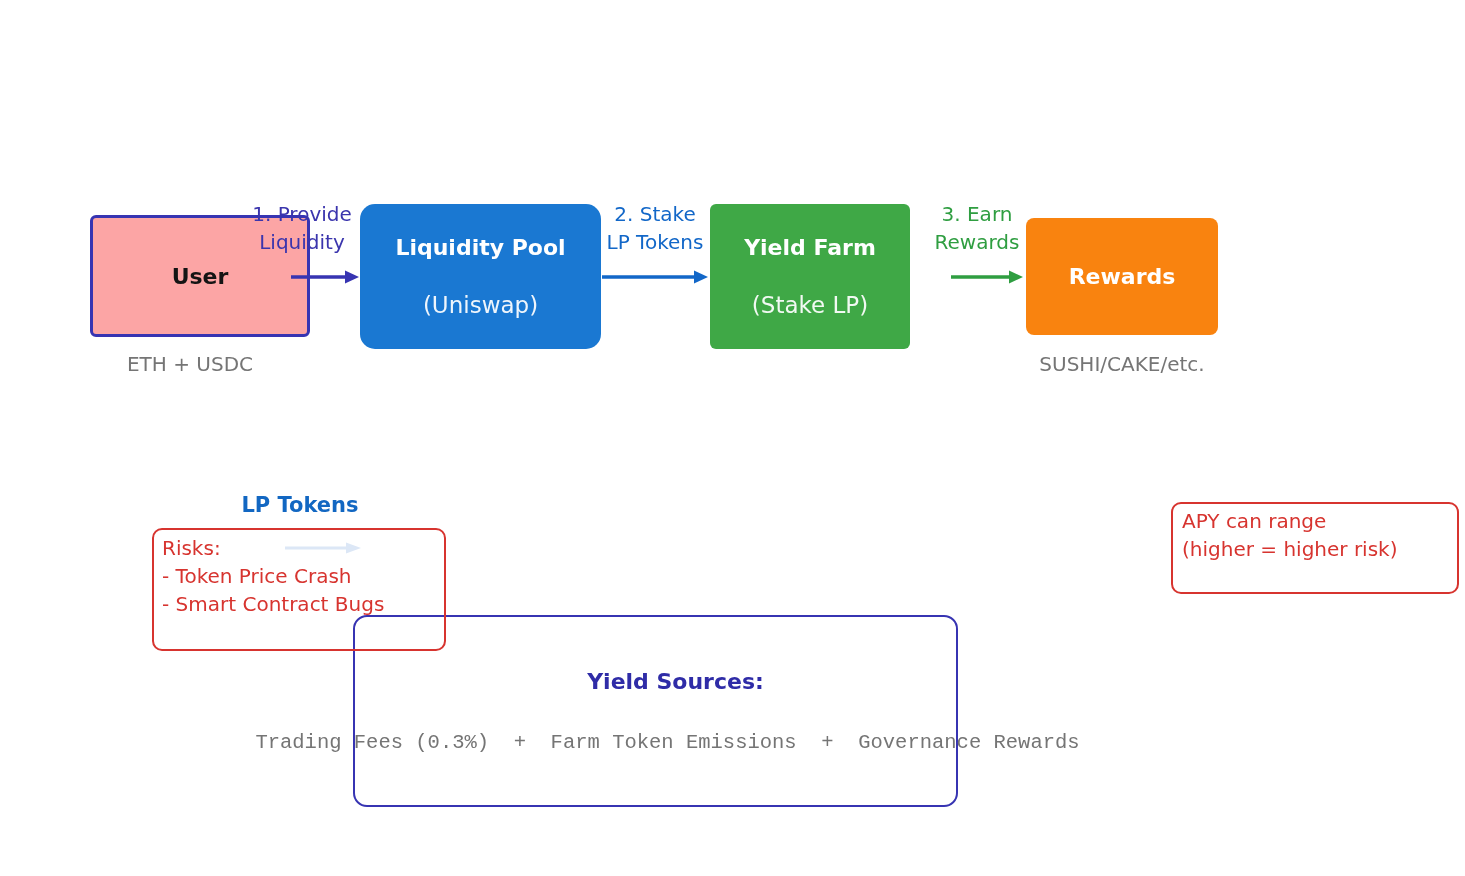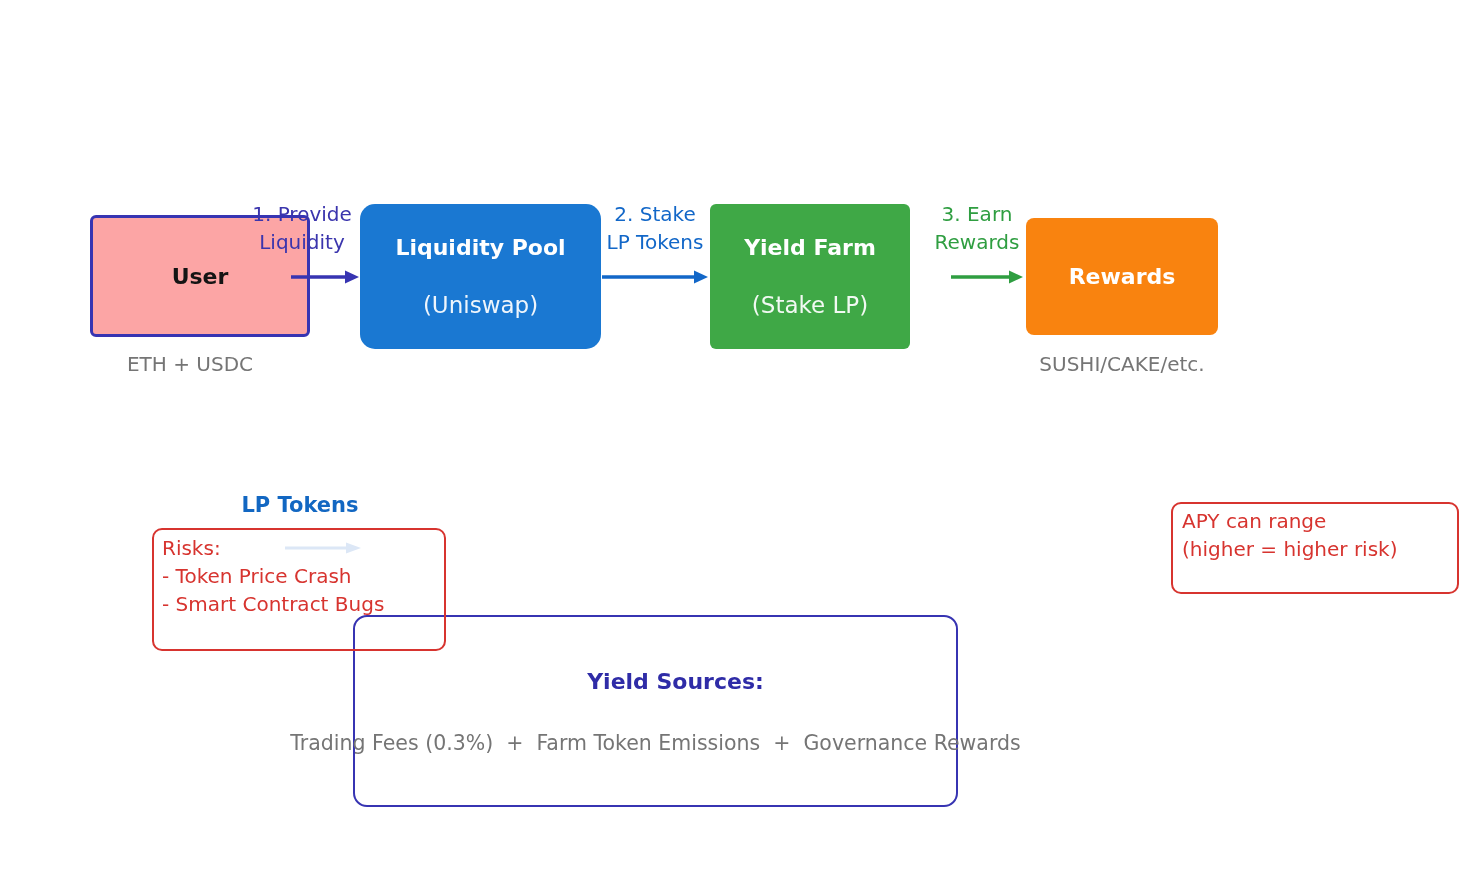--- a/index.html
+++ b/index.html
@@ -94,23 +94,24 @@
     box-sizing:border-box;background:transparent;
     z-index:1;
   }
   .sources-title{
     left:0;top:669px;width:1311px;text-align:center;
     font-size:22px;font-weight:bold;color:#2f2ca7;
     z-index:2;
     padding-left:20px;
   }
   .sources-formula{
-    left:0;top:731px;width:1311px;text-align:center;
+    left:12px;top:731px;width:1311px;text-align:center;
     font-size:20.5px;color:#757575;white-space:pre;
     z-index:2;
+    font-family:Liberation Mono, monospace;
   }
 </style>
 </head>
 <body>
 
 <div class="canvas">
 
 
   <div class="abs node node-user">
     <div class="node-title" style="color:#141414;">User</div>

